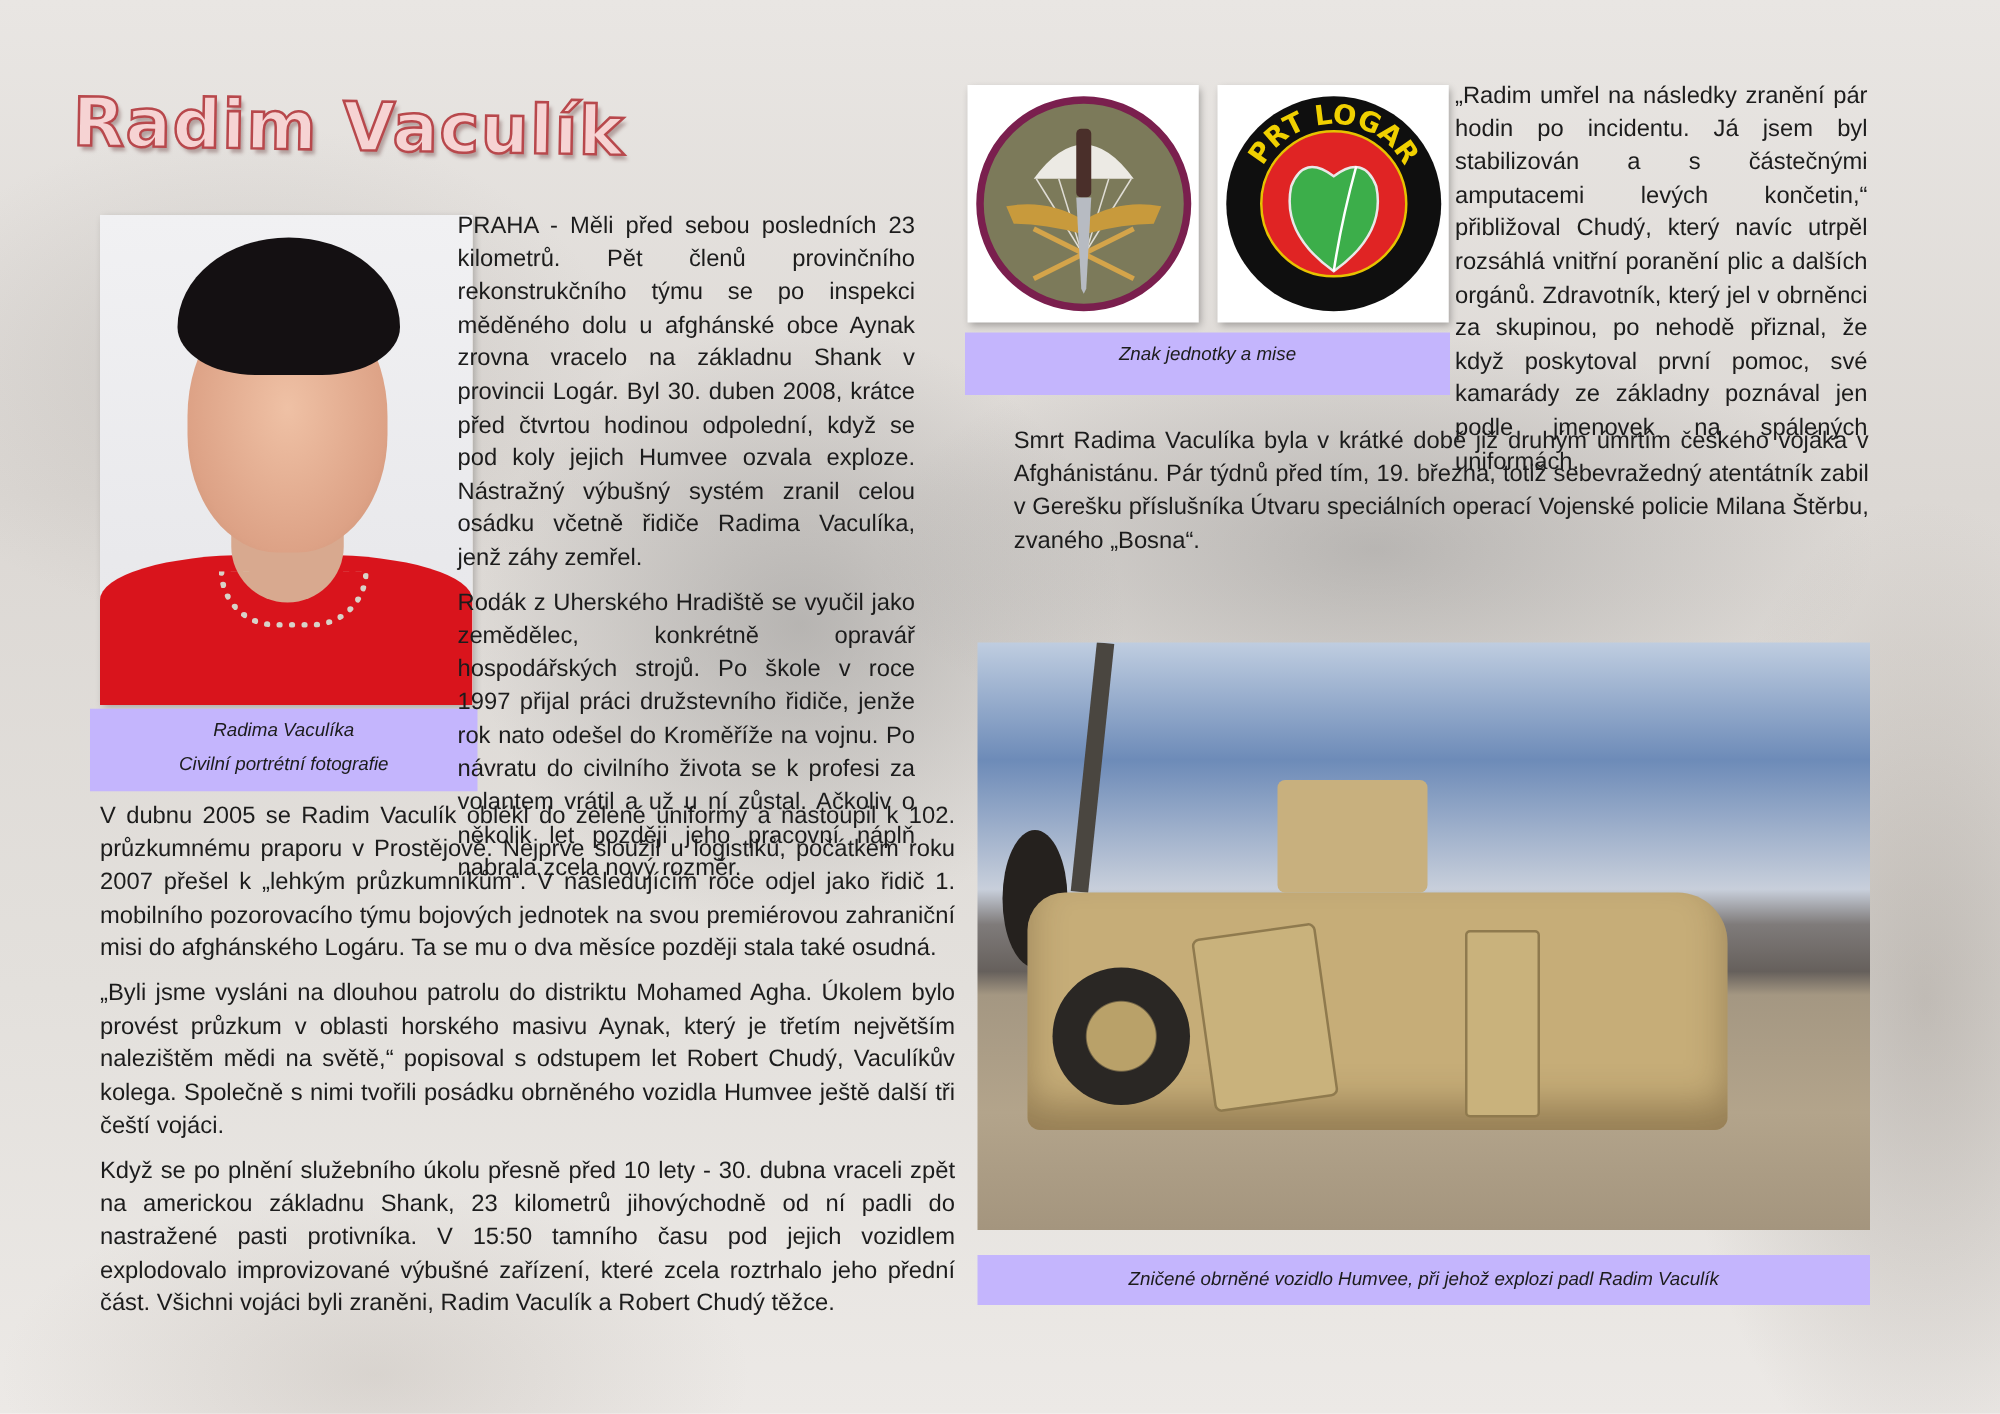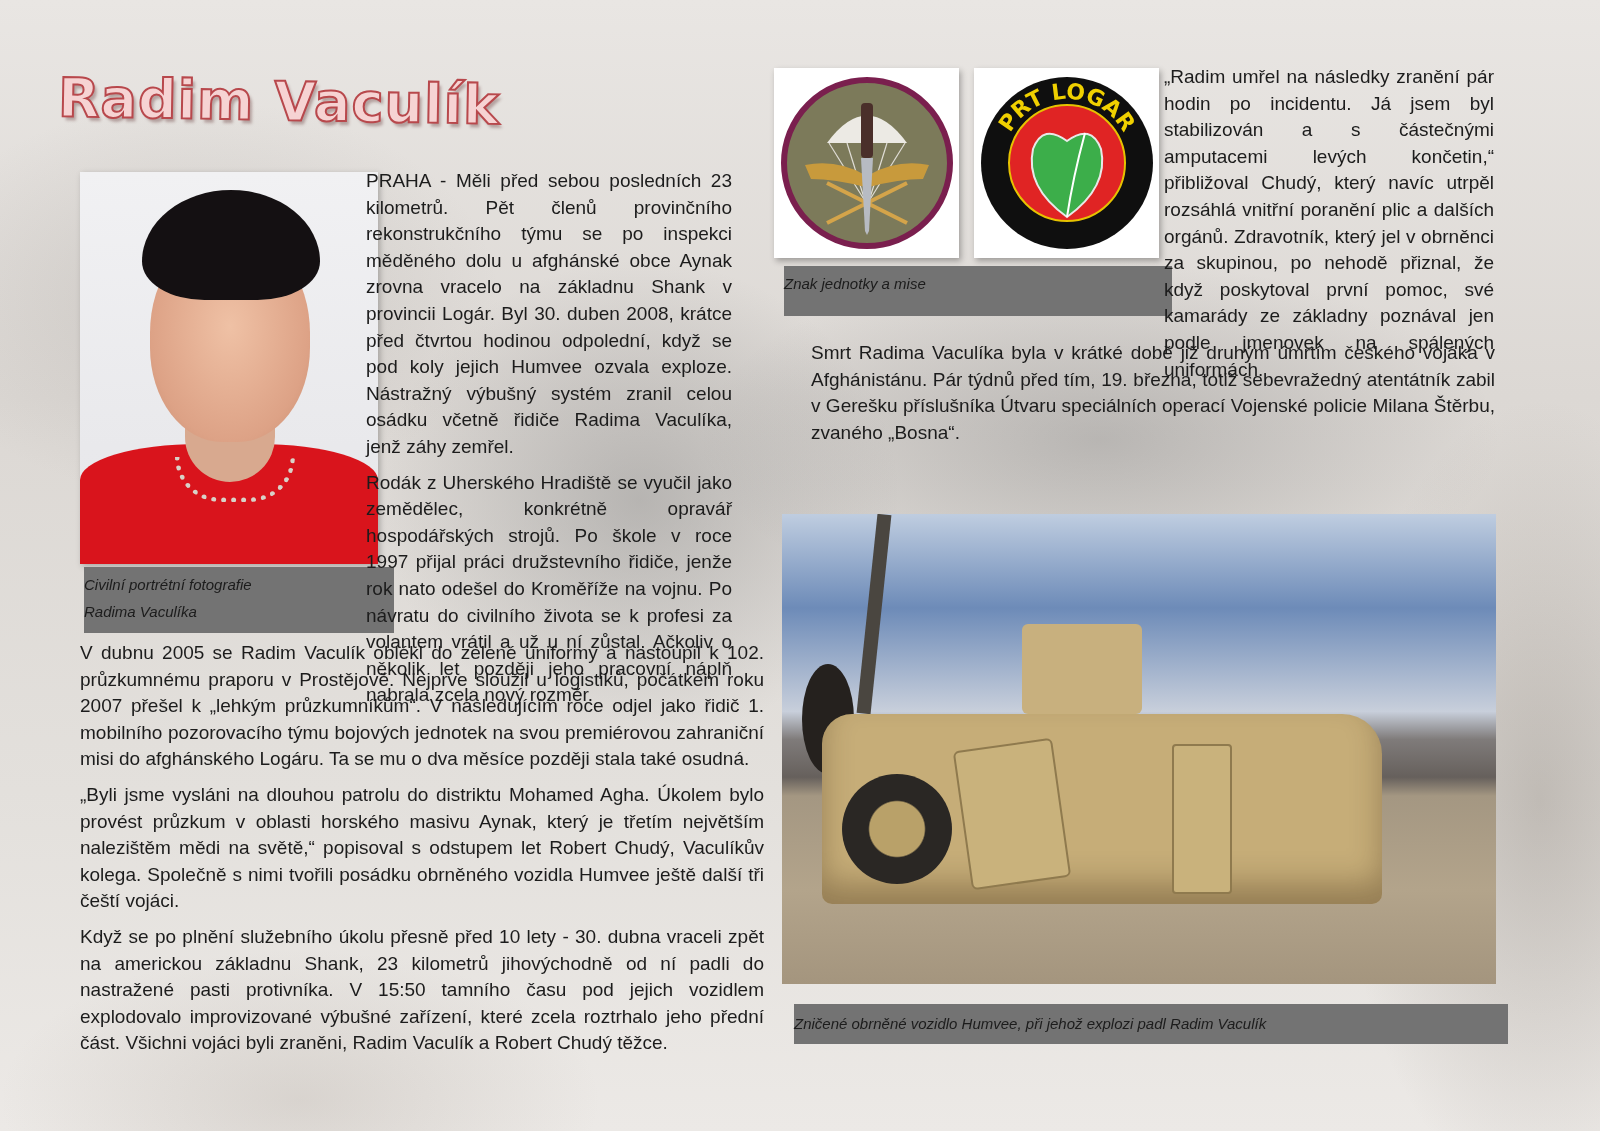--- a/index.html
+++ b/index.html
@@ -46,23 +46,23 @@
   }
   .portrait-hair {
     position: absolute; left: 62px; top: 18px; width: 178px; height: 110px;
     background: #141012; border-radius: 50% 50% 35% 35% / 65% 65% 35% 35%;
   }
   .portrait-necklace {
     position: absolute; left: 95px; top: 285px; width: 120px; height: 45px;
     border: 5px dotted #d8d2c8; border-top: none; border-radius: 0 0 60px 60px;
   }
   .caption-box {
-    position: absolute; background: #737373; text-align: left;
+    position: absolute; background: #c4b5fd; text-align: center;
     font-family: "Liberation Sans", sans-serif; font-style: italic;
-    font-size: 15px; color: #1c1c1c; line-height: 27px; margin-left: 12px;
+    font-size: 15px; color: #1c1c1c; line-height: 27px;
   }
   .cap-portrait { left: 72px; top: 567px; width: 310px; height: 66px; padding-top: 4px; }
   .body-text {
     position: absolute; font-size: 19px; line-height: 26.6px;
     text-align: justify; color: #1c1c1c;
   }
   .body-text p { margin-bottom: 9px; }
   .col-a { left: 366px; top: 168px; width: 366px; }
   .col-b { left: 80px; top: 640px; width: 684px; }
   .col-c { left: 1164px; top: 64px; width: 330px; }
@@ -126,22 +126,22 @@
 <h1 class="title">Radim Vaculík</h1>
 
 <div class="photo-portrait">
   <div class="portrait-shirt"></div>
   <div class="portrait-neck"></div>
   <div class="portrait-face"></div>
   <div class="portrait-hair"></div>
   <div class="portrait-necklace"></div>
 </div>
 <div class="caption-box cap-portrait">
+  <div>Radima Vaculíka</div>
   <div>Civilní portrétní fotografie</div>
-  <div>Radima Vaculíka</div>
 </div>
 
 <div class="body-text col-a">
   <p>PRAHA - Měli před sebou posledních 23 kilometrů. Pět členů provinčního rekonstrukčního týmu se po inspekci měděného dolu u afghánské obce Aynak zrovna vracelo na základnu Shank v provincii Logár. Byl 30. duben 2008, krátce před čtvrtou hodinou odpolední, když se pod koly jejich Humvee ozvala exploze. Nástražný výbušný systém zranil celou osádku včetně řidiče Radima Vaculíka, jenž záhy zemřel.</p>
   <p>Rodák z Uherského Hradiště se vyučil jako zemědělec, konkrétně opravář hospodářských strojů. Po škole v roce 1997 přijal práci družstevního řidiče, jenže rok nato odešel do Kroměříže na vojnu. Po návratu do civilního života se k profesi za volantem vrátil a už u ní zůstal. Ačkoliv o několik let později jeho pracovní náplň nabrala zcela nový rozměr.</p>
 </div>
 
 <div class="body-text col-b">
   <p>V dubnu 2005 se Radim Vaculík oblékl do zelené uniformy a nastoupil k 102. průzkumnému praporu v Prostějově. Nejprve sloužil u logistiků, počátkem roku 2007 přešel k „lehkým průzkumníkům“. V následujícím roce odjel jako řidič 1. mobilního pozorovacího týmu bojových jednotek na svou premiérovou zahraniční misi do afghánského Logáru. Ta se mu o dva měsíce později stala také osudná.</p>
   <p>„Byli jsme vysláni na dlouhou patrolu do distriktu Mohamed Agha. Úkolem bylo provést průzkum v oblasti horského masivu Aynak, který je třetím největším nalezištěm mědi na světě,“ popisoval s odstupem let Robert Chudý, Vaculíkův kolega. Společně s nimi tvořili posádku obrněného vozidla Humvee ještě další tři čeští vojáci.</p>

